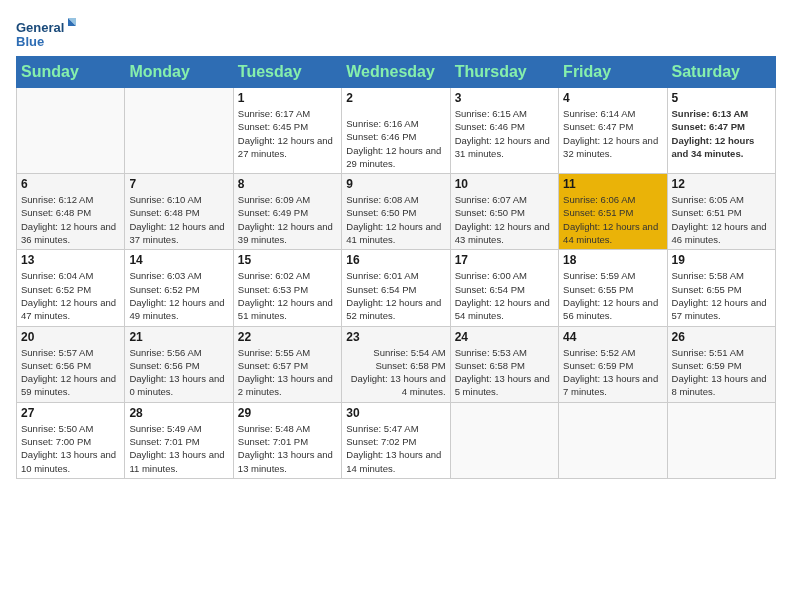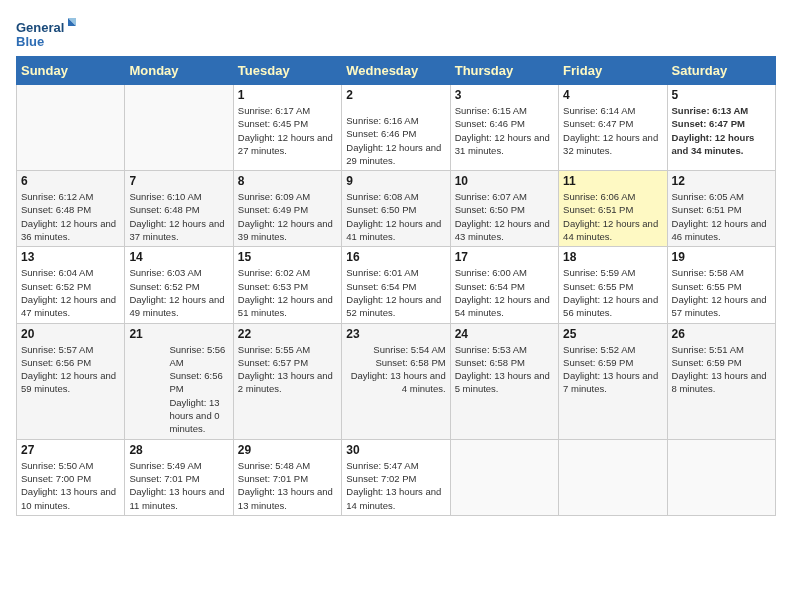--- a/index.html
+++ b/index.html
@@ -32,24 +32,24 @@
       font-size: 15px;
       color: #333;
     }
     .calendar {
       width: 100%;
       border-collapse: collapse;
       font-size: 10px;
     }
     .calendar th {
       background: #2e6db4;
-      color: #fef9c3;
+      color: #86efac;
       padding: 6px 4px;
       text-align: left;
-      font-size: 13px;
+      font-size: 16px;
       border: 1px solid #2e6db4;
     }
     .calendar td {
       border: 1px solid #ccc;
       vertical-align: top;
       padding: 3px 4px;
       min-height: 80px;
       width: 107px;
     }
     .day-number {
@@ -156,21 +156,21 @@
           <div class="day-info" style="white-space: pre-line;">Sunrise: 6:08 AM
 Sunset: 6:50 PM
 Daylight: 12 hours and 41 minutes.</div>
         </td>
         <td style="background: rgb(245, 245, 245);">
           <div class="day-number">10</div>
           <div class="day-info" style="white-space: pre-line;">Sunrise: 6:07 AM
 Sunset: 6:50 PM
 Daylight: 12 hours and 43 minutes.</div>
         </td>
-        <td style="background: #fef9c3;">
+        <td style="background: #eab308;">
           <div class="day-number">11</div>
           <div class="day-info" style="white-space: pre-line;">Sunrise: 6:06 AM
 Sunset: 6:51 PM
 Daylight: 12 hours and 44 minutes.</div>
         </td>
         <td style="background: rgb(245, 245, 245);">
           <div class="day-number">12</div>
           <div class="day-info" style="white-space: pre-line;">Sunrise: 6:05 AM
 Sunset: 6:51 PM
 Daylight: 12 hours and 46 minutes.</div>
@@ -222,21 +222,21 @@
       </tr>
       <tr>
         <td style="background: rgb(245, 245, 245);">
           <div class="day-number">20</div>
           <div class="day-info" style="white-space: pre-line;">Sunrise: 5:57 AM
 Sunset: 6:56 PM
 Daylight: 12 hours and 59 minutes.</div>
         </td>
         <td style="background: rgb(245, 245, 245);">
           <div class="day-number">21</div>
-          <div class="day-info" style="white-space: pre-line; margin-left: 40px;">Sunrise: 5:56 AM
+          <div class="day-info" style="white-space: pre-line;">Sunrise: 5:56 AM
 Sunset: 6:56 PM
 Daylight: 13 hours and 0 minutes.</div>
         </td>
         <td style="background: rgb(245, 245, 245);">
           <div class="day-number">22</div>
           <div class="day-info" style="white-space: pre-line;">Sunrise: 5:55 AM
 Sunset: 6:57 PM
 Daylight: 13 hours and 2 minutes.</div>
         </td>
         <td style="background: rgb(245, 245, 245);">
@@ -245,21 +245,21 @@
 Sunset: 6:58 PM
 Daylight: 13 hours and 4 minutes.</div>
         </td>
         <td style="background: rgb(245, 245, 245);">
           <div class="day-number">24</div>
           <div class="day-info" style="white-space: pre-line;">Sunrise: 5:53 AM
 Sunset: 6:58 PM
 Daylight: 13 hours and 5 minutes.</div>
         </td>
         <td style="background: rgb(245, 245, 245);">
-          <div class="day-number">25</div>
+          <div class="day-number">44</div>
           <div class="day-info" style="white-space: pre-line;">Sunrise: 5:52 AM
 Sunset: 6:59 PM
 Daylight: 13 hours and 7 minutes.</div>
         </td>
         <td style="background: rgb(245, 245, 245);">
           <div class="day-number">26</div>
           <div class="day-info" style="white-space: pre-line;">Sunrise: 5:51 AM
 Sunset: 6:59 PM
 Daylight: 13 hours and 8 minutes.</div>
         </td>

